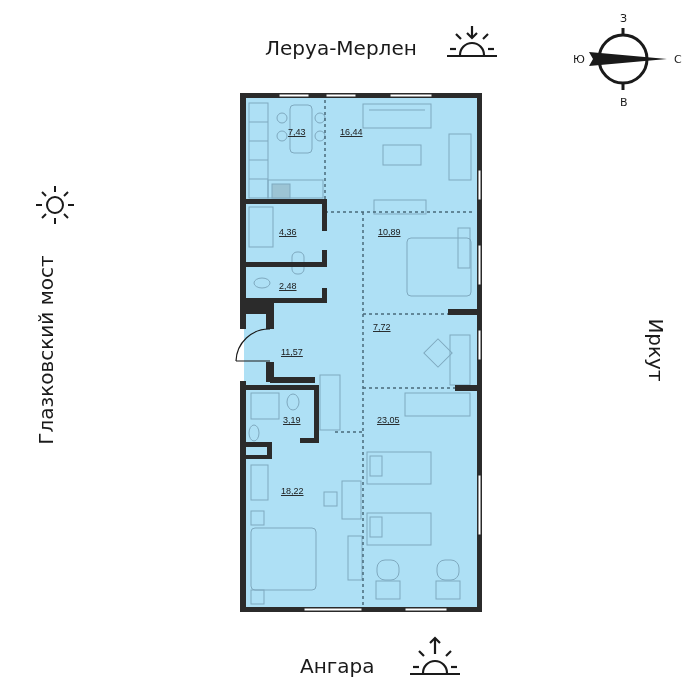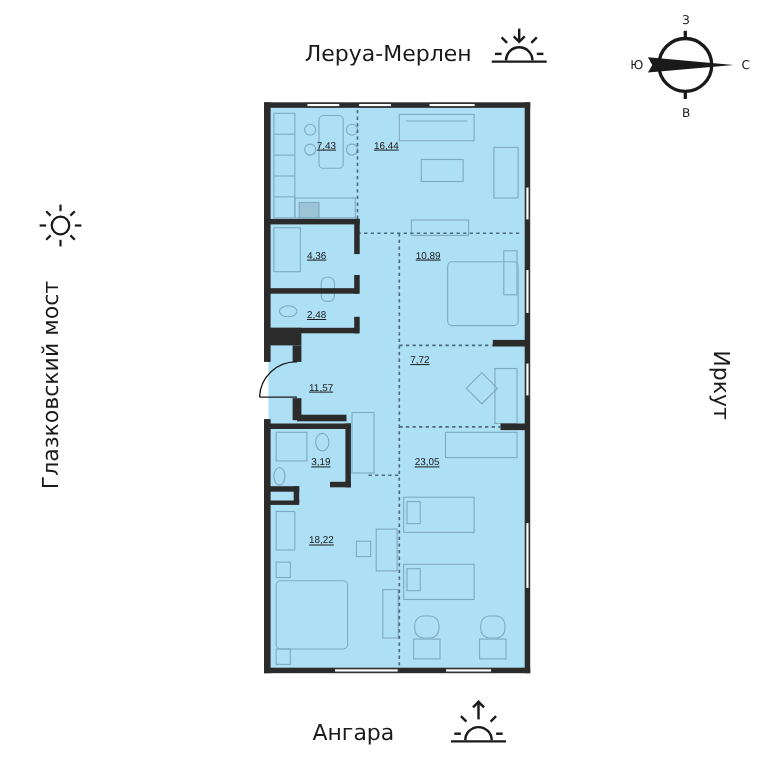--- a/index.html
+++ b/index.html
@@ -1,19 +1,19 @@
 <!DOCTYPE html>
 <html><head>
 <meta charset="utf-8">
 <style>
   html,body{margin:0;padding:0;background:#ffffff;}
   body{width:700px;height:700px;position:relative;overflow:hidden;font-family:"Liberation Sans",sans-serif;color:#1a1a1a;}
   .label{position:absolute;font-family:"DejaVu Sans",sans-serif;font-size:20px;color:#1a1a1a;white-space:nowrap;}
-  .top-label{left:265px;top:36px;margin-left:12px;}
-  .bottom-label{left:284px;top:654px;}
+  .top-label{left:265px;top:36px;}
+  .bottom-label{left:300px;top:654px;}
   .left-label{left:46px;top:350px;transform:translate(-50%,-50%) rotate(-90deg);}
   .right-label{left:656px;top:350px;transform:translate(-50%,-50%) rotate(90deg);}
   .compass-letter{position:absolute;font-family:"DejaVu Sans",sans-serif;font-size:11px;color:#1a1a1a;}
   svg.plan{position:absolute;left:0;top:0;}
   .area{font-family:"Liberation Sans",sans-serif;font-size:9px;fill:#1a1a1a;text-decoration:underline;}
   .watermark{position:absolute;left:22px;top:667px;font-family:"DejaVu Sans",sans-serif;font-weight:bold;font-size:15px;color:rgba(255,255,255,0.85);}
 </style>
 </head>
 <body>
 

